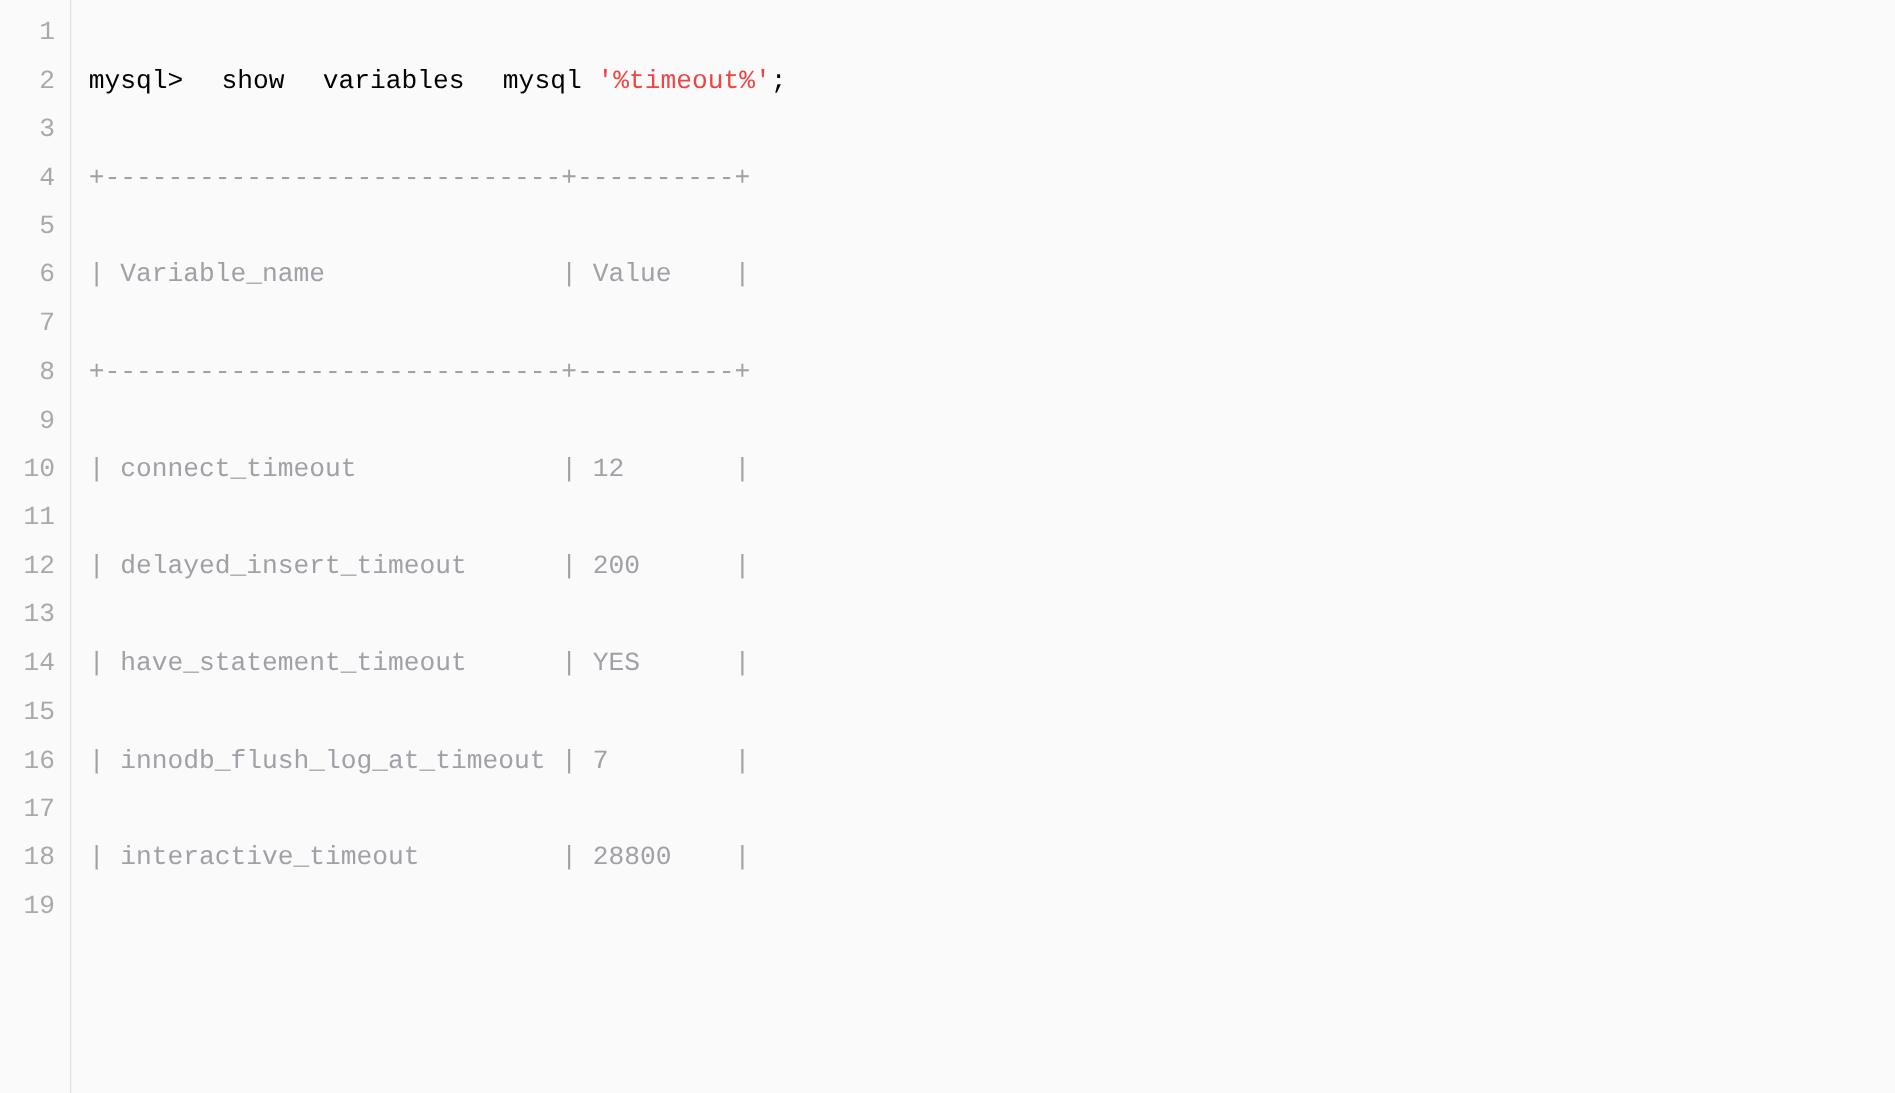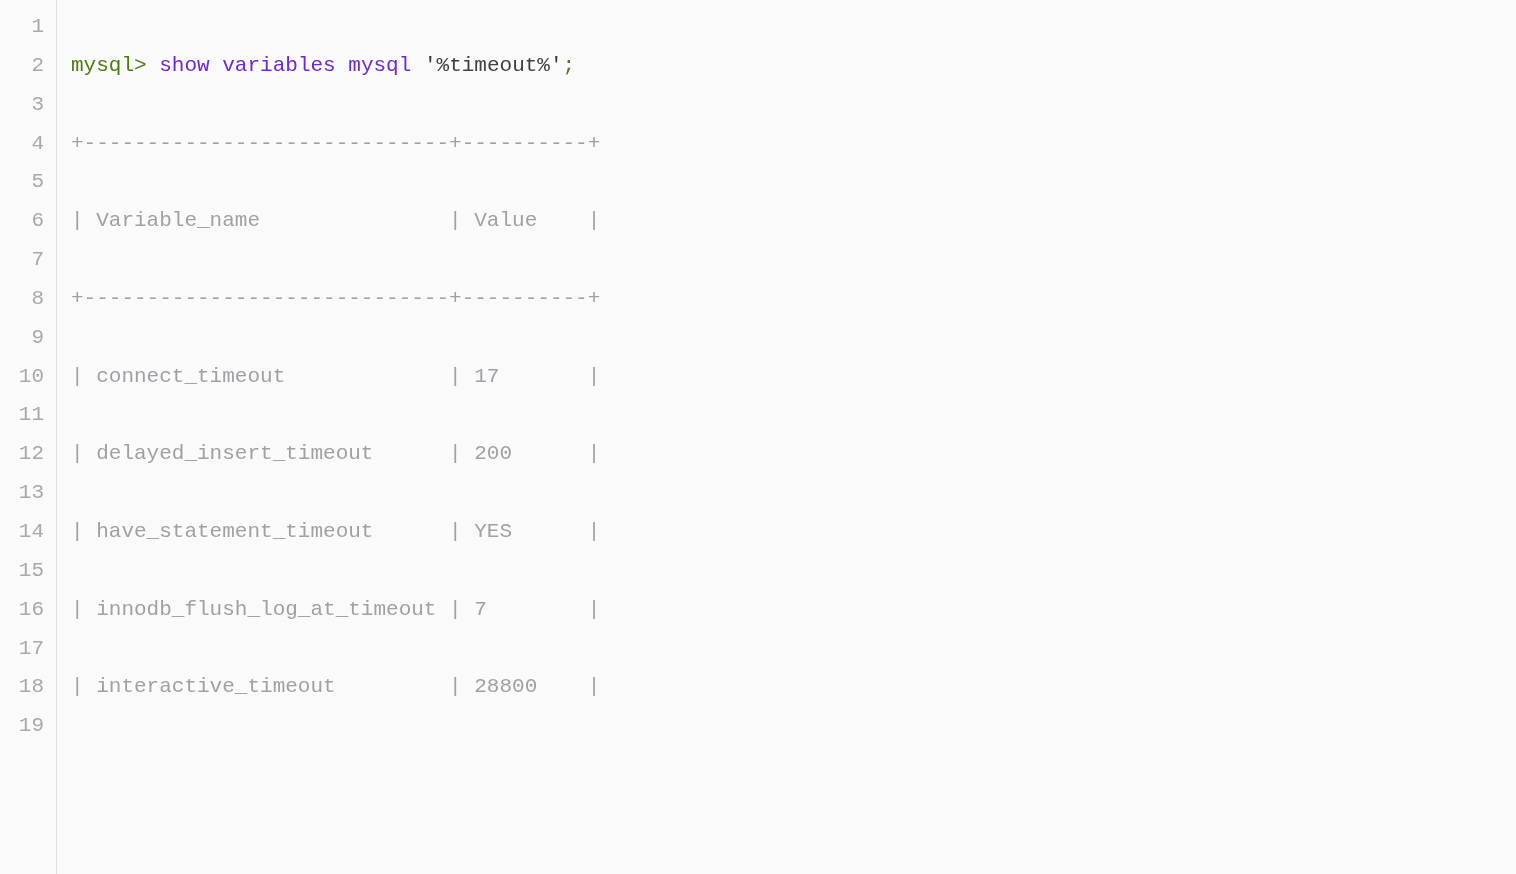--- a/index.html
+++ b/index.html
@@ -24,24 +24,24 @@
       min-width: 56px;
     }
     .gutter div { }
     .code {
       padding: 8px 0 8px 14px;
       border-left: 1px solid #e0e0e0;
       flex: 1;
       white-space: pre;
       color: #383a42;
     }
-    .kw { color: #6d28d9; }   
-    .str { color: #404040; }  
+    .kw { color: #000000; margin-left: 18px; }   
+    .str { color: #ef4444; }  
     .dim { color: #a0a1a7; }  
-    .plain { color: #4d7c0f; }
+    .plain { color: #000000; }
   </style>
 </head>
 <body>
 
 <div class="code-block">
   <div class="gutter">
     <div>1</div>
     <div>2</div>
     <div>3</div>
     <div>4</div>
@@ -59,21 +59,21 @@
     <div>16</div>
     <div>17</div>
     <div>18</div>
     <div>19</div>
   </div>
   <div class="code">
 <div><span class="plain">mysql&gt;</span> <span class="kw">show</span> <span class="kw">variables</span> <span class="kw">mysql</span> <span class="str">'%timeout%'</span><span class="plain">;</span></div>
 <div><span class="dim">+-----------------------------+----------+</span></div>
 <div><span class="dim">| Variable_name               | Value    |</span></div>
 <div><span class="dim">+-----------------------------+----------+</span></div>
-<div><span class="dim">| connect_timeout             | 17       |</span></div>
+<div><span class="dim">| connect_timeout             | 12       |</span></div>
 <div><span class="dim">| delayed_insert_timeout      | 200      |</span></div>
 <div><span class="dim">| have_statement_timeout      | YES      |</span></div>
 <div><span class="dim">| innodb_flush_log_at_timeout | 7        |</span></div>
 <div><span class="dim">| interactive_timeout         | 28800    |</span></div>
 
 
 
 
 
 

